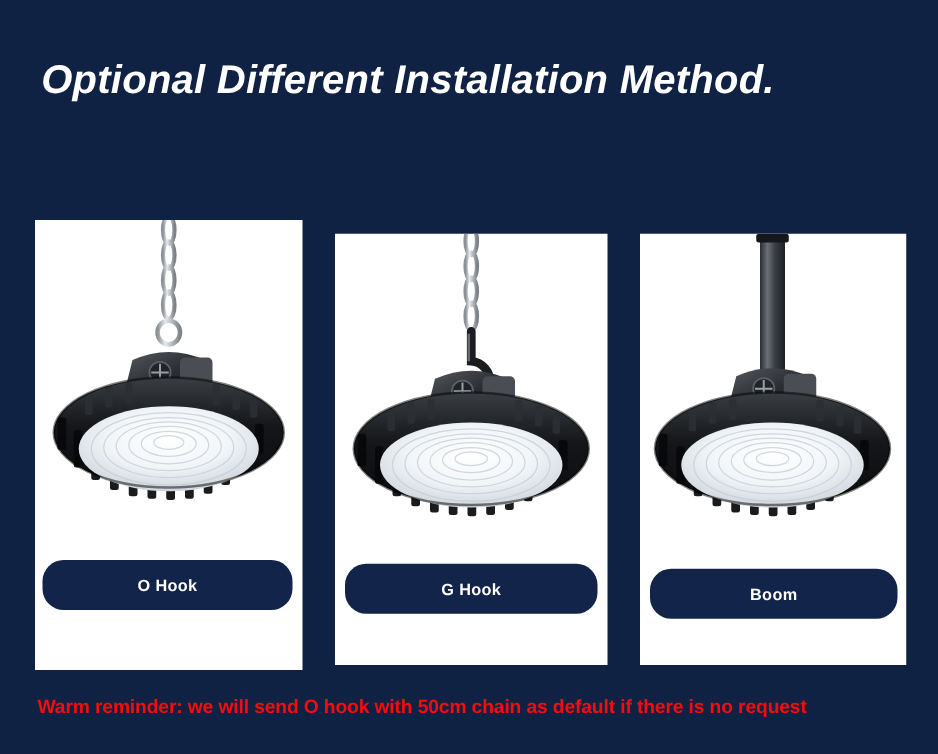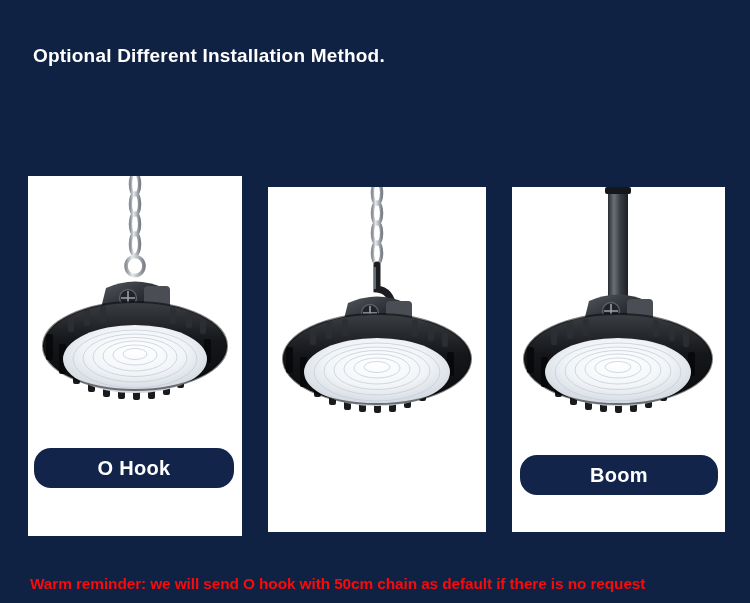--- a/index.html
+++ b/index.html
@@ -10,23 +10,24 @@
     overflow:hidden;
     position:relative;
   }
   .stage{position:relative;width:750px;height:603px;}
 
   
   .heading{
     position:absolute;
     color:#ffffff;
     font-weight:bold;
-    font-size:19px;
+    font-size:32px;
     letter-spacing:.2px;
     white-space:nowrap;
+    font-style:italic;
   }
   #line1{left:33px;top:45px;}
   #line2{left:37px;top:95px;}
 
   
   .panel{
     position:absolute;
     background:#ffffff;
     overflow:hidden;
   }
@@ -36,40 +37,39 @@
 
   .photo{position:absolute;left:0;top:0;width:100%;height:100%;}
 
   
   .pill{
     position:absolute;
     background:#12244a;
     color:#ffffff;
     border-radius:17px;
     font-weight:bold;
-    font-size:20px;
+    font-size:13px;
     display:flex;
     align-items:center;
     justify-content:center;
     letter-spacing:.3px;
   }
   #pill-0{left:34px;top:448px;width:200px;height:40px;}
   #pill-1{left:276px;top:451px;width:202px;height:40px;}
   #pill-2{left:520px;top:455px;width:198px;height:40px;text-align:right;}
 
   
   #warning{
     position:absolute;
     left:30px;top:557px;
     color:#fa0a0a;
     font-weight:bold;
     font-size:15.4px;
     white-space:nowrap;
     letter-spacing:-0.1px;
-    margin-top:18px;
   }
 </style>
 </head>
 <body>
 
 <div class="stage">
 
   <div class="heading" id="line1">Optional Different Installation Method.</div>
 
   <div class="panel" id="panel-0">
@@ -224,20 +224,21 @@
         <ellipse cx="109" cy="185" rx="63" ry="29"></ellipse>
         <ellipse cx="109" cy="184" rx="53" ry="24"></ellipse>
         <ellipse cx="109" cy="183" rx="43" ry="19.5"></ellipse>
         <ellipse cx="109" cy="182" rx="33" ry="15"></ellipse>
         <ellipse cx="109" cy="181" rx="23" ry="10"></ellipse>
         <ellipse cx="109" cy="180" rx="13" ry="5.5"></ellipse>
       </g>
       <ellipse cx="109" cy="172" rx="94" ry="45" fill="none" stroke="#000" stroke-width="2" opacity=".5"></ellipse>
     </svg>
   </div>
+  <div class="pill" id="pill-1">G Hook</div>
 
   <div class="panel" id="panel-2">
     <svg class="photo" viewBox="0 0 213 345" preserveAspectRatio="xMidYMid meet">
       <defs>
         <linearGradient id="poleG2" x1="0" y1="0" x2="1" y2="0">
           <stop offset="0" stop-color="#2a2d32"></stop>
           <stop offset=".3" stop-color="#6a6f76"></stop>
           <stop offset=".6" stop-color="#3a3e44"></stop>
           <stop offset="1" stop-color="#1d1f23"></stop>
         </linearGradient>

